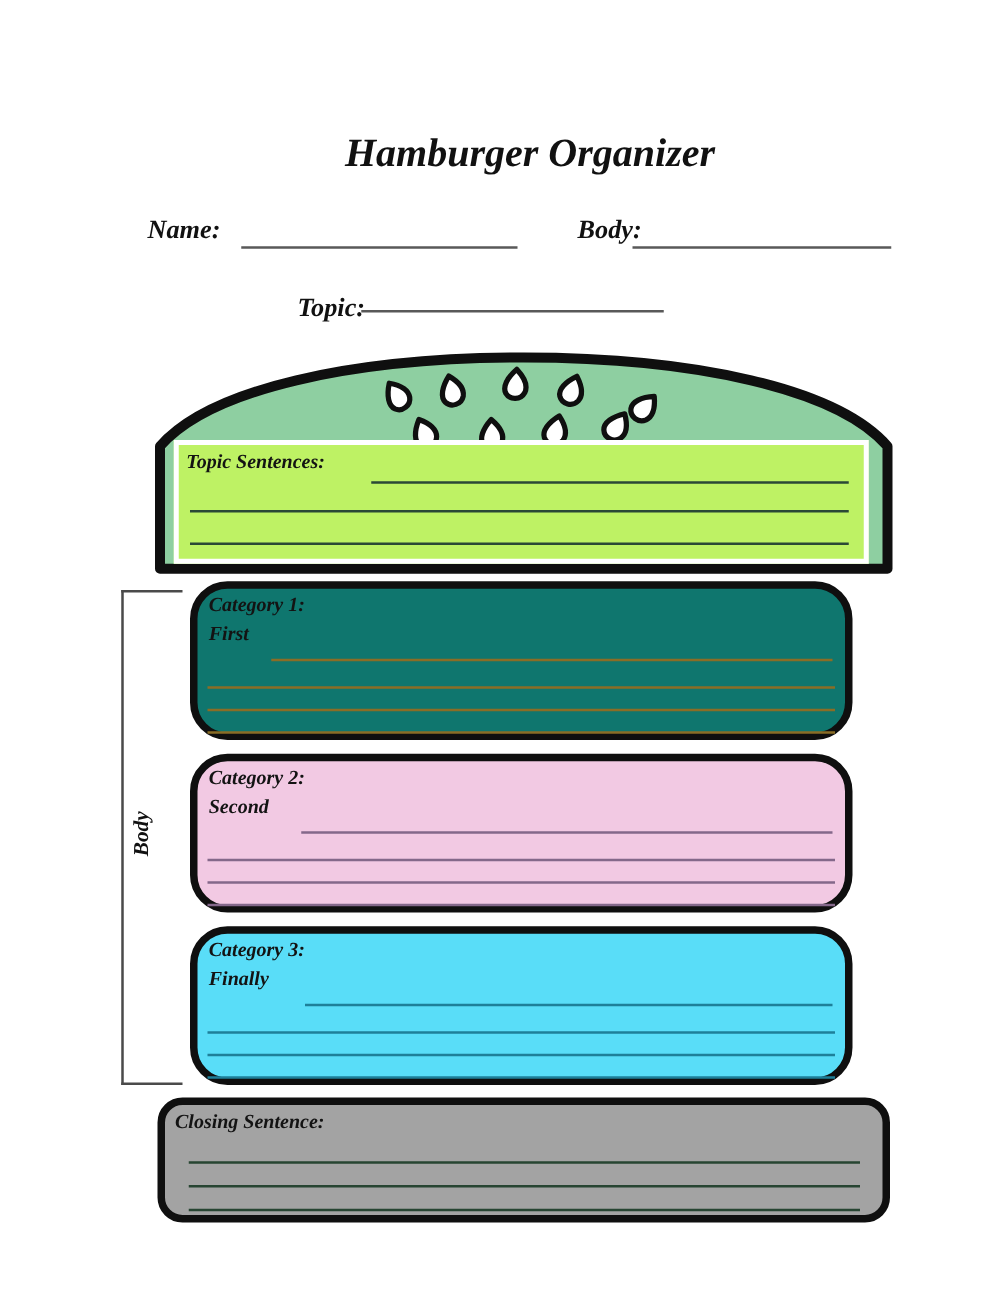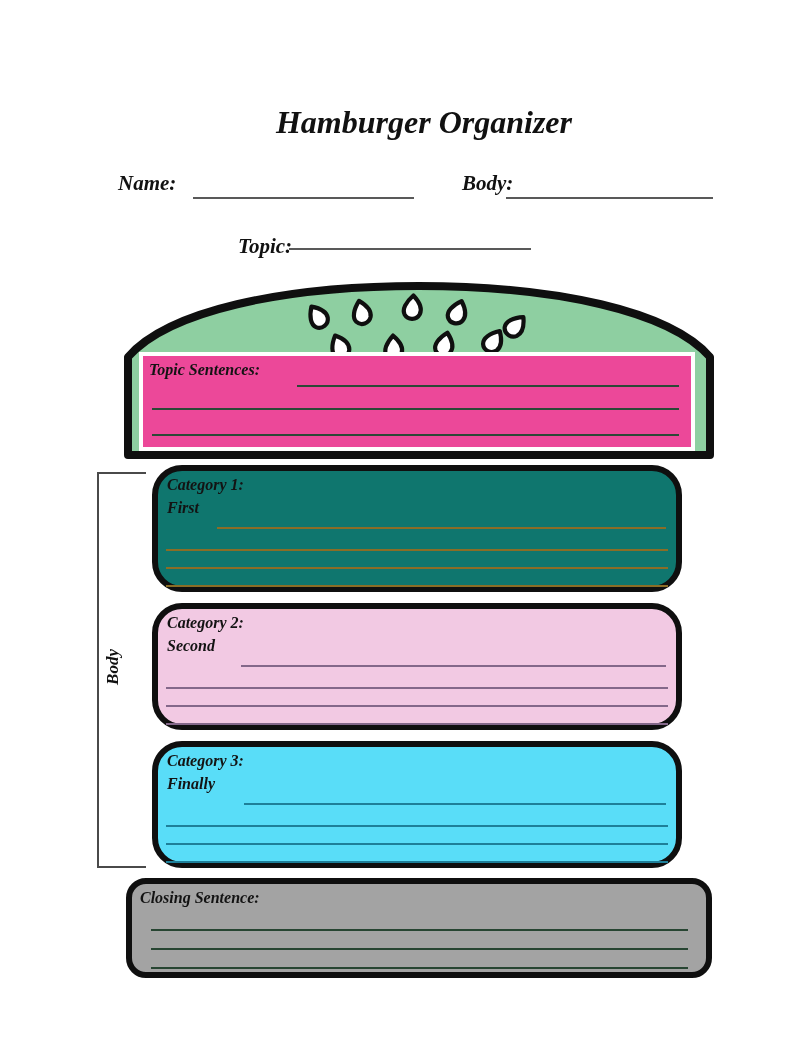--- a/index.html
+++ b/index.html
@@ -75,21 +75,21 @@
       <path transform="translate(291,28) rotate(2)" d="M0,-11.5 C6,-5.5 9.5,1.5 7,7 C4,13 -4.5,13.5 -8,8 C-11,3 -7.5,-4.5 0,-11.5 Z"></path>
       <path transform="translate(336,33) rotate(18)" d="M0,-11.5 C6,-5.5 9.5,1.5 7,7 C4,13 -4.5,13.5 -8,8 C-11,3 -7.5,-4.5 0,-11.5 Z"></path>
       <path transform="translate(394,47) rotate(40)" d="M0,-11.5 C6,-5.5 9.5,1.5 7,7 C4,13 -4.5,13.5 -8,8 C-11,3 -7.5,-4.5 0,-11.5 Z"></path>
       <path transform="translate(218,67) rotate(-25)" d="M0,-11.5 C6,-5.5 9.5,1.5 7,7 C4,13 -4.5,13.5 -8,8 C-11,3 -7.5,-4.5 0,-11.5 Z"></path>
       <path transform="translate(272,68) rotate(-5)" d="M0,-11.5 C6,-5.5 9.5,1.5 7,7 C4,13 -4.5,13.5 -8,8 C-11,3 -7.5,-4.5 0,-11.5 Z"></path>
       <path transform="translate(323,65) rotate(12)" d="M0,-11.5 C6,-5.5 9.5,1.5 7,7 C4,13 -4.5,13.5 -8,8 C-11,3 -7.5,-4.5 0,-11.5 Z"></path>
       <path transform="translate(372,62) rotate(30)" d="M0,-11.5 C6,-5.5 9.5,1.5 7,7 C4,13 -4.5,13.5 -8,8 C-11,3 -7.5,-4.5 0,-11.5 Z"></path>
     </g>
   </svg>
 
-  <div class="topic-box" style="background-color: #ec4899; --rule: #2B4936;">
+  <div class="topic-box" style="background-color: #bef264; --rule: #2B4936;">
     <span class="box-label" style="left:6px;top:5px;">Topic Sentences:</span>
     <div class="rule" style="left:154px;right:12px;top:29px;"></div>
     <div class="rule" style="left:9px;right:12px;top:52px;"></div>
     <div class="rule" style="left:9px;right:12px;top:78px;"></div>
   </div>
 
   <div class="bracket" style="left:97px;top:472px;width:2px;height:396px;"></div>
   <div class="bracket" style="left:97px;top:472px;width:49px;height:2px;"></div>
   <div class="bracket" style="left:97px;top:866px;width:49px;height:2px;"></div>
   <span class="body-label">Body</span>

